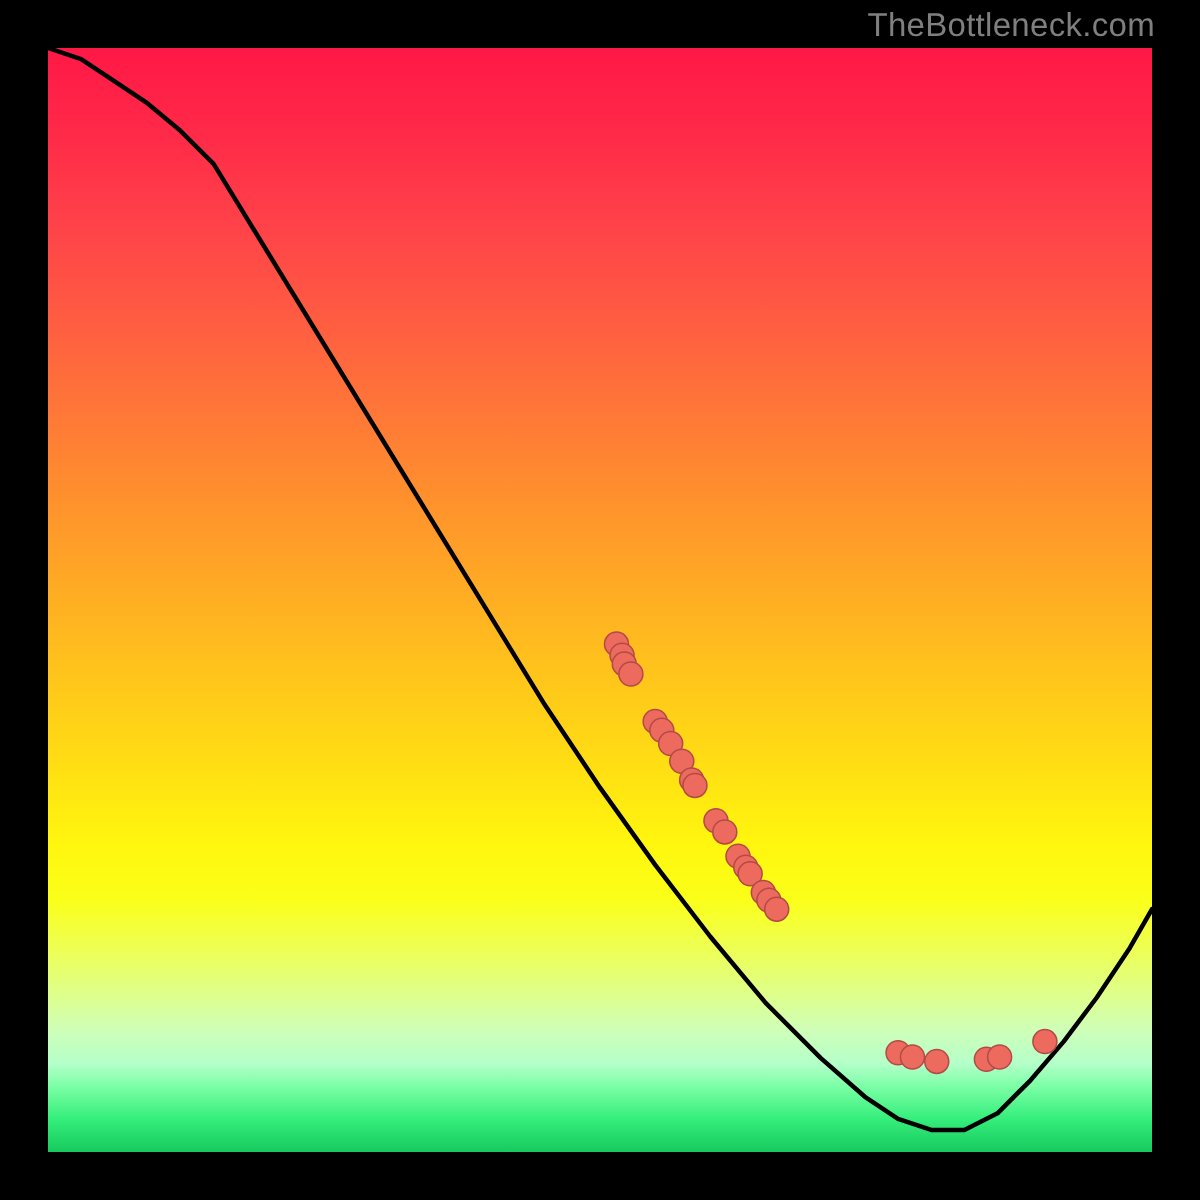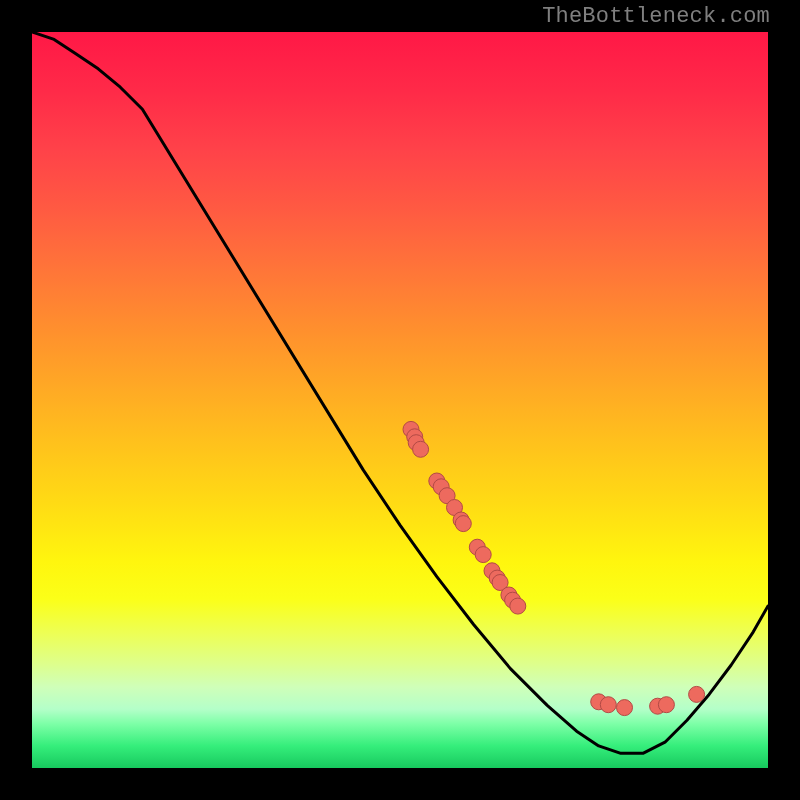--- a/index.html
+++ b/index.html
@@ -9,21 +9,20 @@
     height: 800px;
     background: #000000;
     overflow: hidden;
     font-family: Arial, Helvetica, sans-serif;
   }
   .wrap {
     position: relative;
     width: 800px;
     height: 800px;
     background: #000000;
-    font-family: Liberation Mono, monospace;
   }
   .plot {
     position: absolute;
     left: 32px;
     top: 32px;
     width: 736px;
     height: 736px;
     background: linear-gradient(
       to bottom,
       #ff1846 0%,

